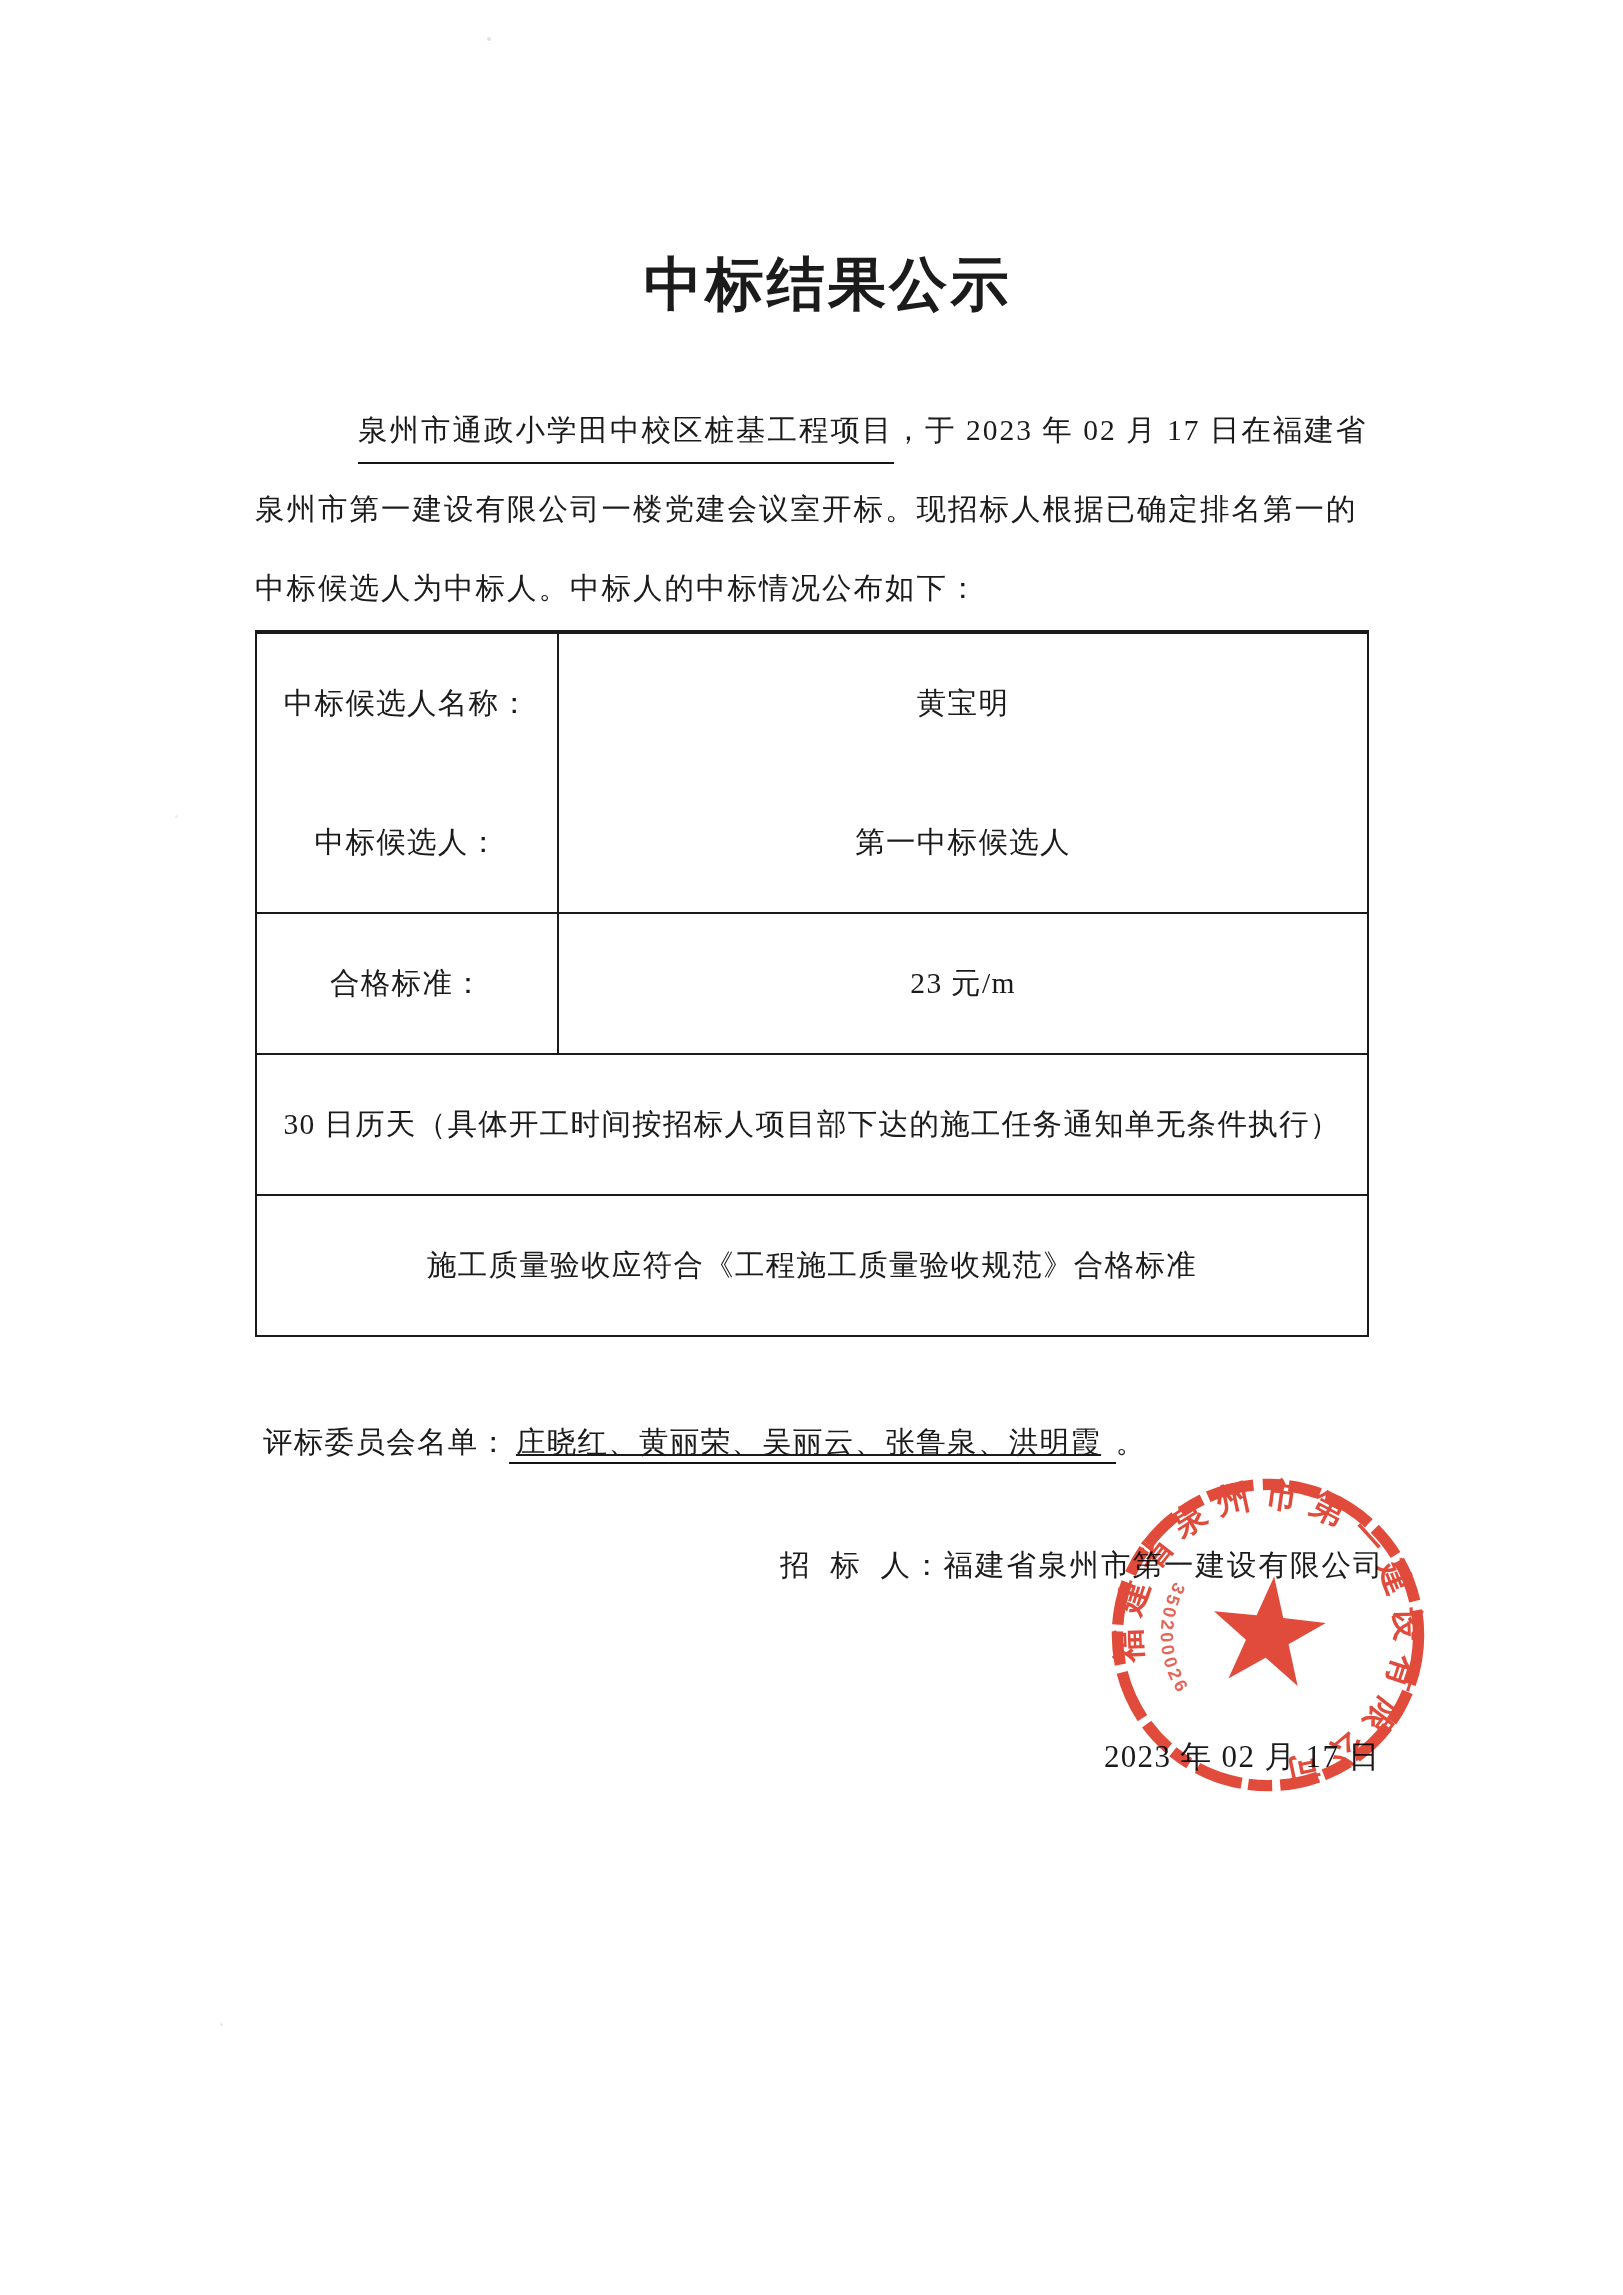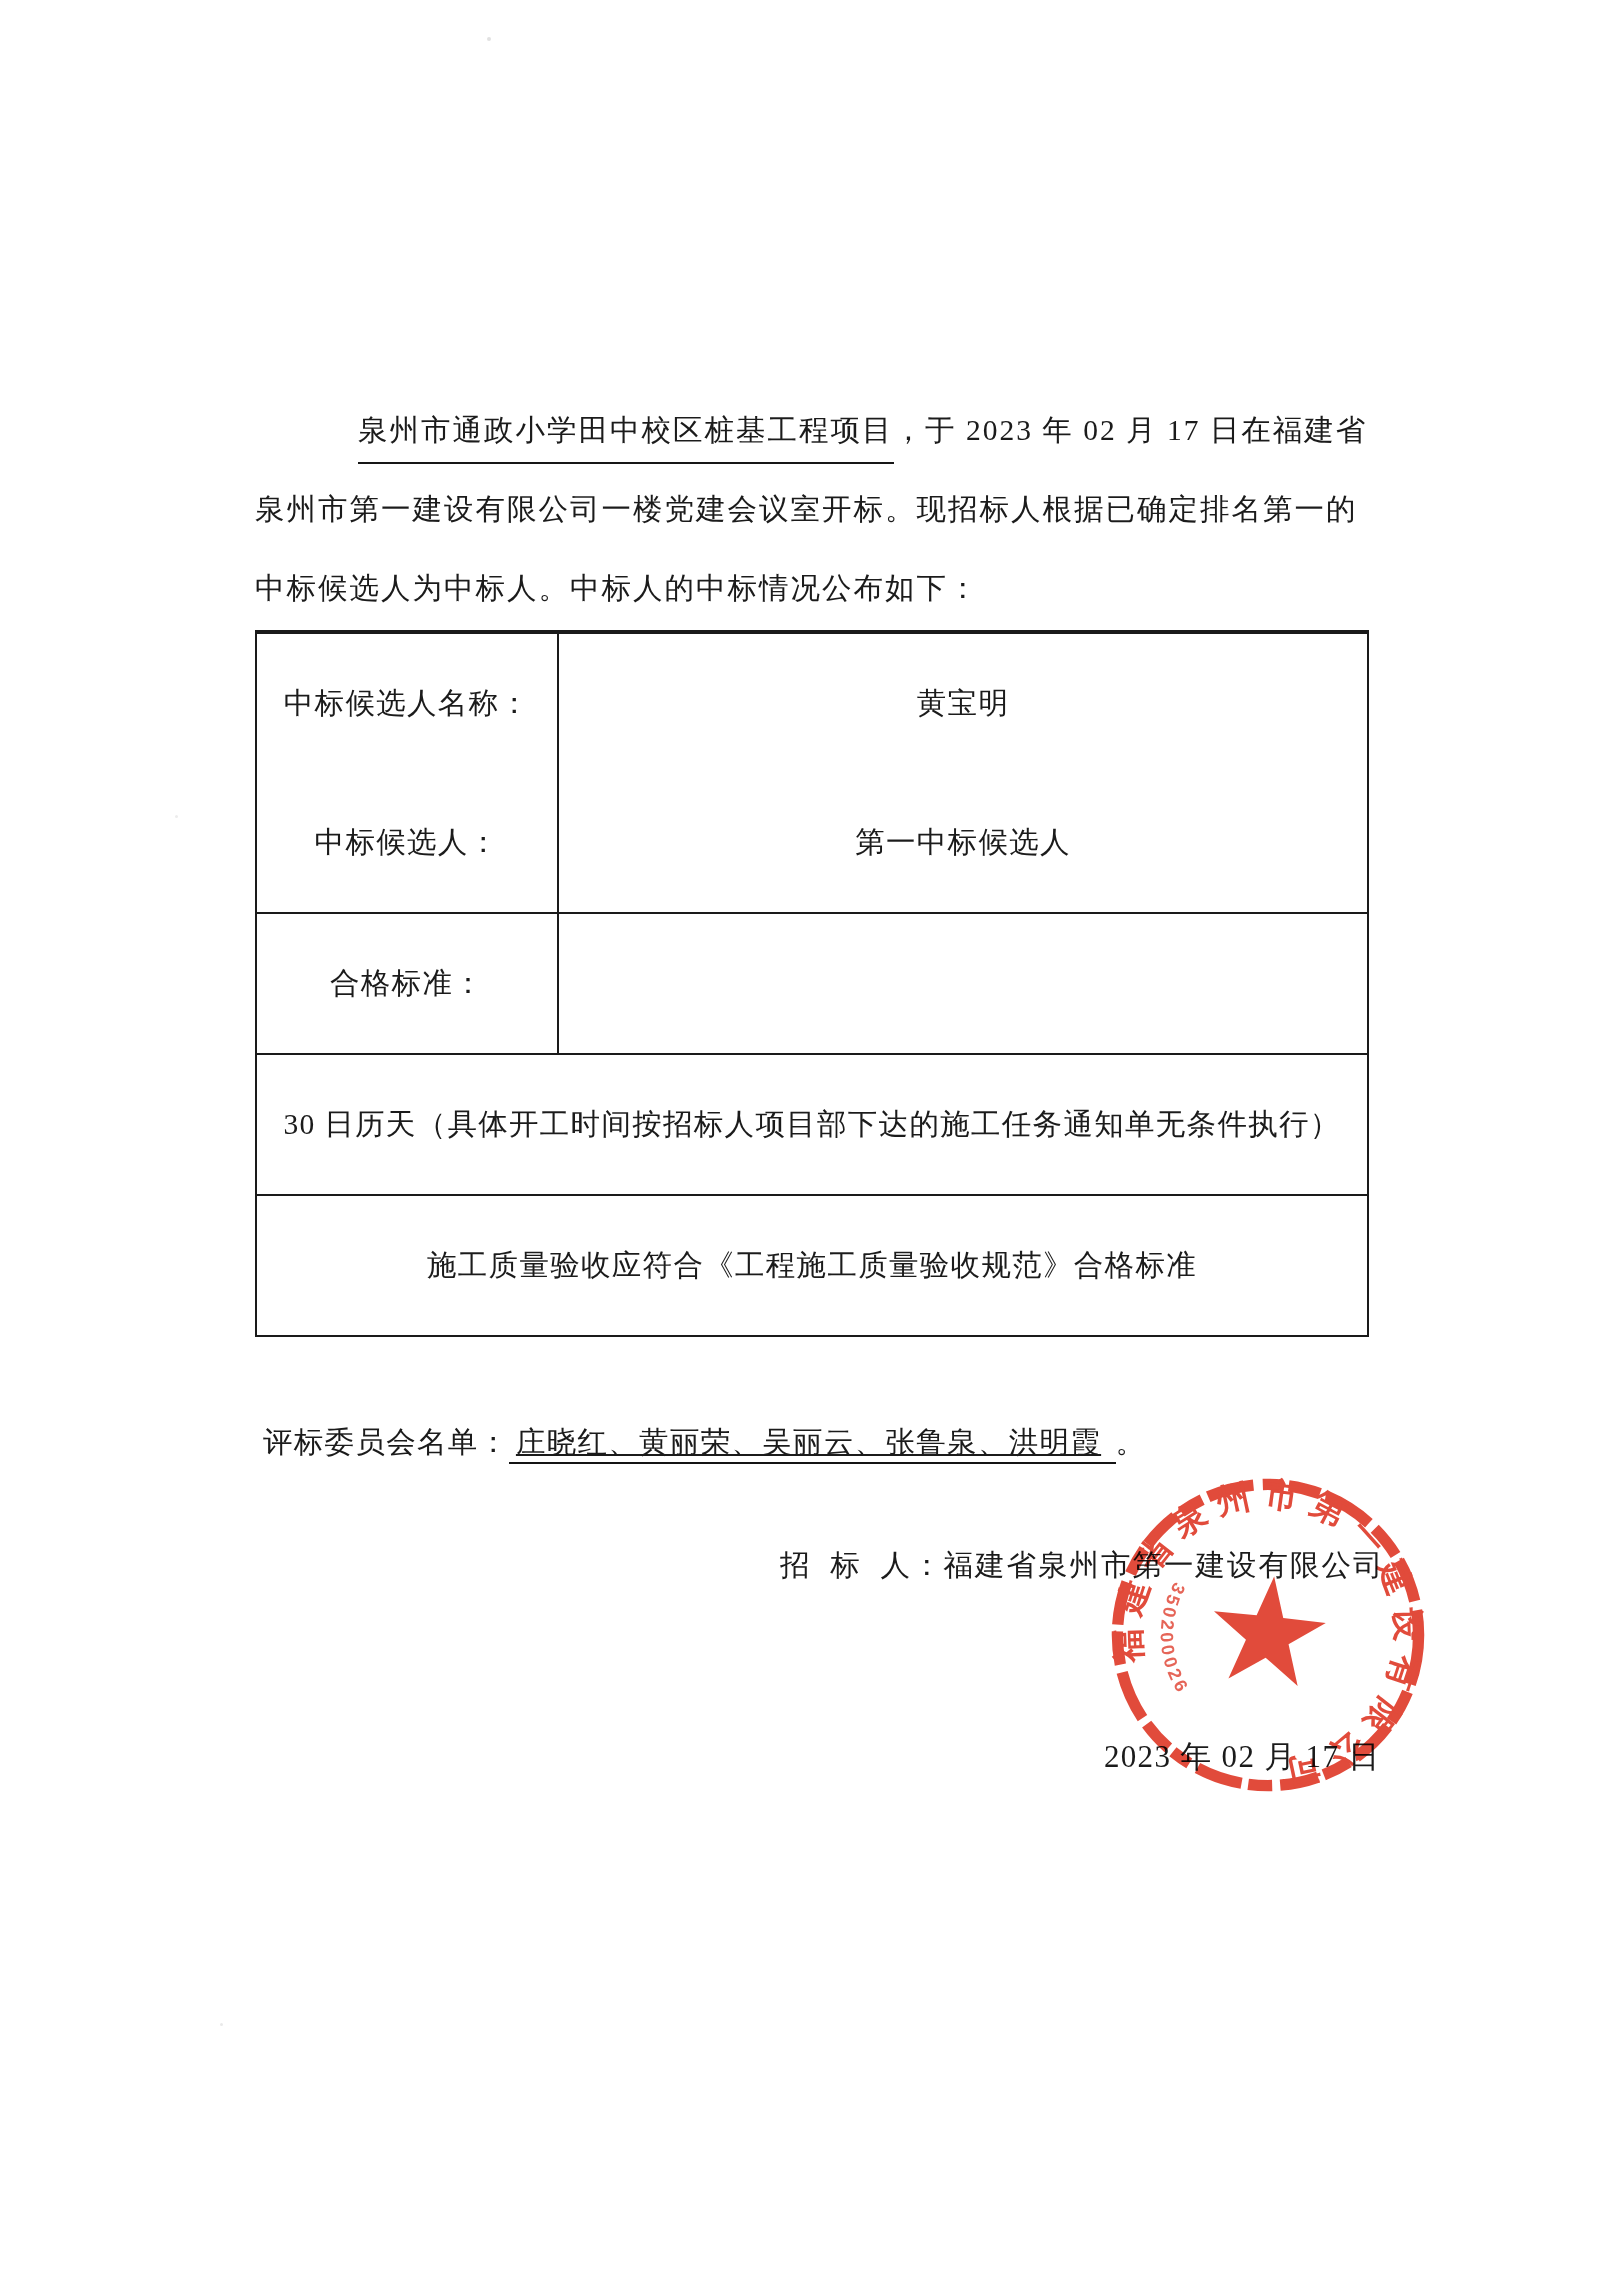--- a/index.html
+++ b/index.html
@@ -72,38 +72,40 @@
   .speck { position:absolute; border-radius:50%; background:#c9c9c9; }
   .speck.s1 { width:3.9px; height:3.9px; top:37px;  left:487px;  opacity:.55; }
   .speck.s2 { width:3.3px; height:3.3px; top:2023px; left:220px; opacity:.4; }
   .speck.s3 { width:3.3px; height:3.3px; top:815px; left:175px; opacity:.35; }
 </style>
 </head>
 <body>
 
 <div class="page">
 
+  <div class="doc-title">中标结果公示</div>
 
   <div class="intro">
     <div class="intro-line first"><span class="u-project">泉州市通政小学田中校区桩基工程项目</span><span>，于 2023 年 02 月 17 日在福建省</span></div>
     <div class="intro-line">泉州市第一建设有限公司一楼党建会议室开标。现招标人根据已确定排名第一的</div>
     <div class="intro-line">中标候选人为中标人。中标人的中标情况公布如下：</div>
   </div>
 
   <div class="bid-table">
     <div class="trow">
       <div class="cell cell-label">中标候选人名称：</div>
       <div class="cell cell-value">黄宝明</div>
     </div>
     <div class="trow first">
       <div class="cell cell-label">中标候选人：</div>
       <div class="cell cell-value">第一中标候选人</div>
     </div>
     <div class="trow">
       <div class="cell cell-label">合格标准：</div>
+      <div class="cell cell-value">23 元/m</div>
     </div>
     <div class="trow">
       <div class="cell cell-value two-line">
         <div class="vline">30 日历天（具体开工时间按招标人项目部下达的施工任务</div>
         <div class="vline">通知单无条件执行）</div>
       </div>
     </div>
     <div class="trow">
       <div class="cell cell-value">施工质量验收应符合《工程施工质量验收规范》合格标准</div>
     </div>

